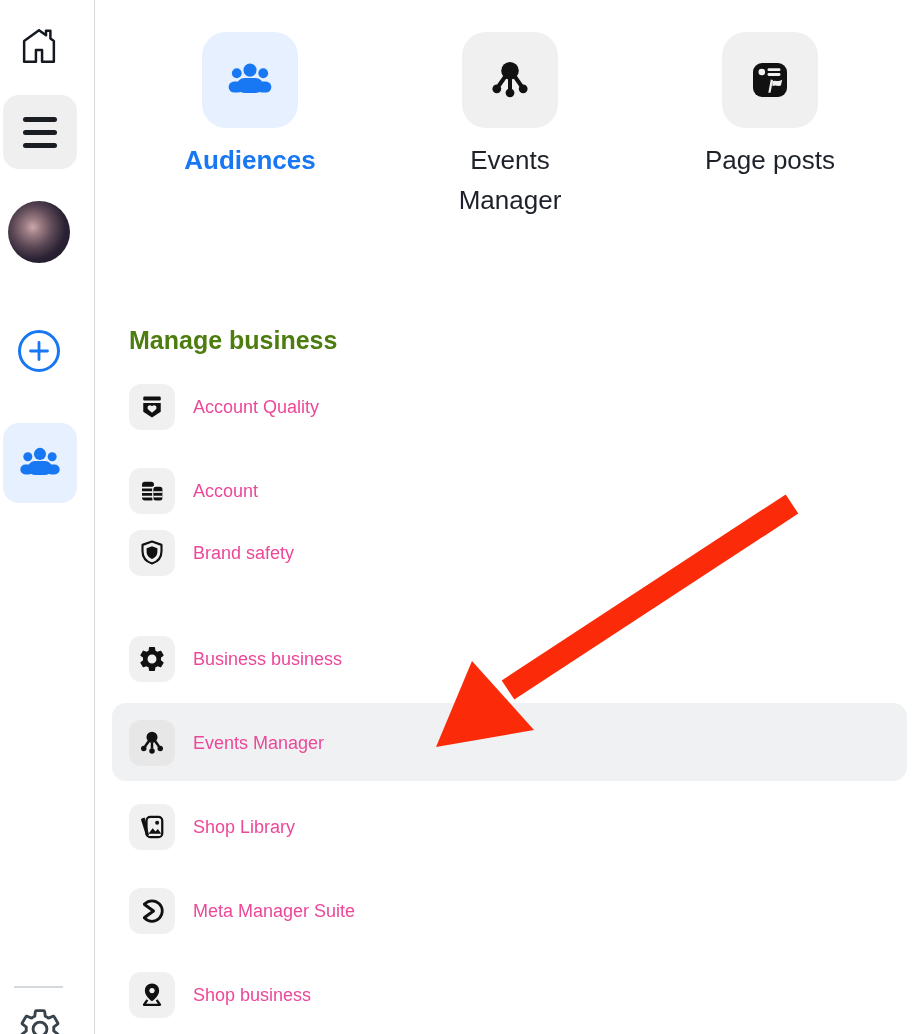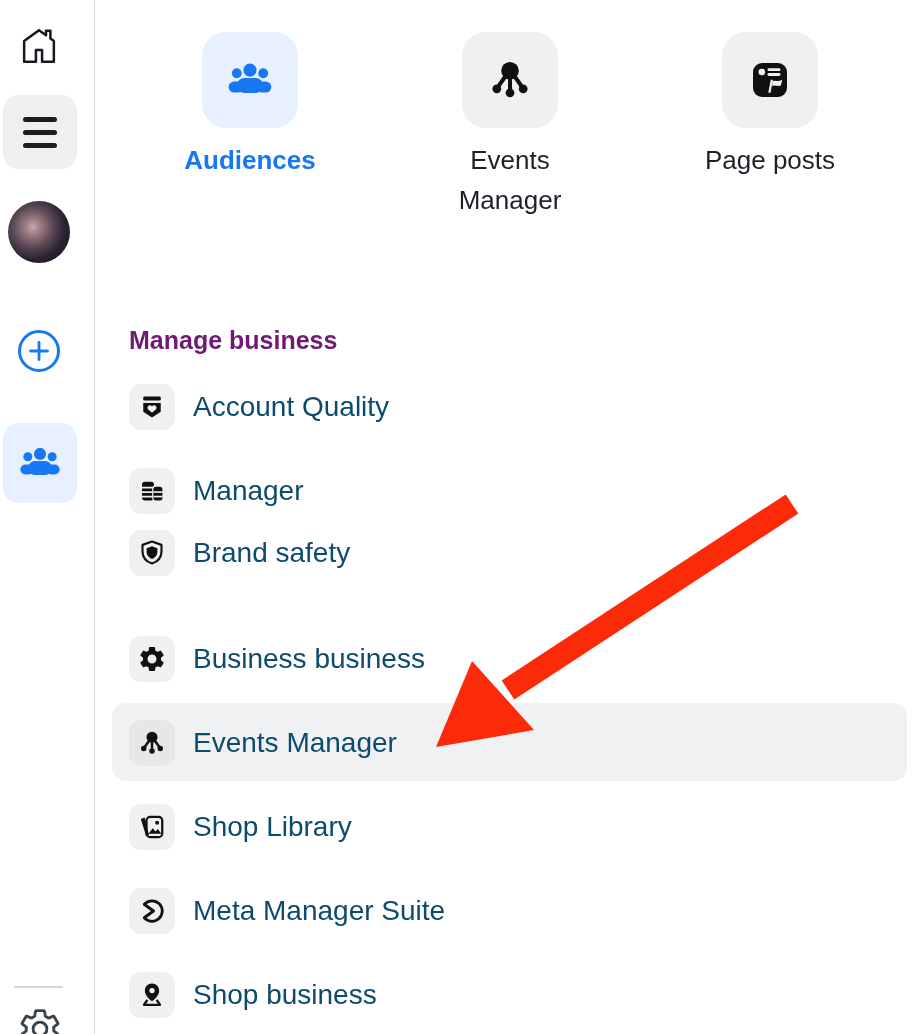--- a/index.html
+++ b/index.html
@@ -30,27 +30,27 @@
 
   
   .tile { position: absolute; top: 32px; width: 96px; height: 96px; border-radius: 24px;
           display: flex; align-items: center; justify-content: center; cursor: pointer; }
   .tile.gray { background: #F0F0F1; }
   .tile.blue { background: #E7F0FE; }
   .tile-label { position: absolute; top: 140px; font-size: 26px; line-height: 40px; text-align: center; cursor: pointer; }
   .tile-label.active { color: #1877F2; font-weight: 700; }
 
   
-  .section-title { position: absolute; left: 129px; top: 326px; font-size: 25px; font-weight: 700; color: #701a75; }
+  .section-title { position: absolute; left: 129px; top: 326px; font-size: 25px; font-weight: 700; color: #4d7c0f; }
   .row-highlight { position: absolute; left: 112px; top: 703px; width: 795px; height: 78px; border-radius: 14px; background: #F0F1F2; }
   .menu-row { position: absolute; left: 129px; height: 84px; display: flex; align-items: center; gap: 18px; cursor: pointer; }
   .icon-tile { width: 46px; height: 46px; border-radius: 12px; background: #F0F0F1;
                display: flex; align-items: center; justify-content: center; flex: 0 0 auto; }
   .menu-row.hl .icon-tile { background: #E7E7E8; }
-  .row-label { font-size: 28px; color: #0c4a6e; white-space: nowrap; }
+  .row-label { font-size: 18px; color: #ec4899; white-space: nowrap; }
 
   
   .arrow-overlay { position: absolute; inset: 0; pointer-events: none; }
 
   svg { display: block; }
 </style>
 </head>
 <body>
 
 <div class="page">
@@ -174,21 +174,21 @@
         <rect x="4" y="4.6" width="9.6" height="15" rx="2.4" fill="#111"></rect>
         <rect x="4" y="8.6" width="9.6" height="1.4" fill="#F0F0F1"></rect>
         <rect x="4" y="12.2" width="9.6" height="1.4" fill="#F0F0F1"></rect>
         <rect x="4" y="15.8" width="9.6" height="1.4" fill="#F0F0F1"></rect>
         <rect x="12.1" y="7.6" width="9" height="12.4" rx="2.6" fill="#F0F0F1"></rect>
         <rect x="13.1" y="8.6" width="7.2" height="11" rx="2" fill="#111"></rect>
         <rect x="13.1" y="12.2" width="7.2" height="1.3" fill="#F0F0F1"></rect>
         <rect x="13.1" y="15.8" width="7.2" height="1.3" fill="#F0F0F1"></rect>
       </svg>
     </span>
-    <span class="row-label">Manager</span>
+    <span class="row-label">Account</span>
   </div>
 
   <div class="menu-row" style="top:511px">
     <span class="icon-tile">
       <svg width="30" height="30" viewBox="0 0 24 24" fill="none">
         <path d="M12 2.8l7.6 2.7v5c0 4.8-3.2 8.4-7.6 9.9-4.4-1.5-7.6-5.1-7.6-9.9v-5z" stroke="#111" stroke-width="1.7" stroke-linejoin="round"></path>
         <path d="M12 6.6l4.3 1.5v2.9c0 2.7-1.8 4.8-4.3 5.7-2.5-.9-4.3-3-4.3-5.7V8.1z" fill="#111"></path>
       </svg>
     </span>
     <span class="row-label">Brand safety</span>

